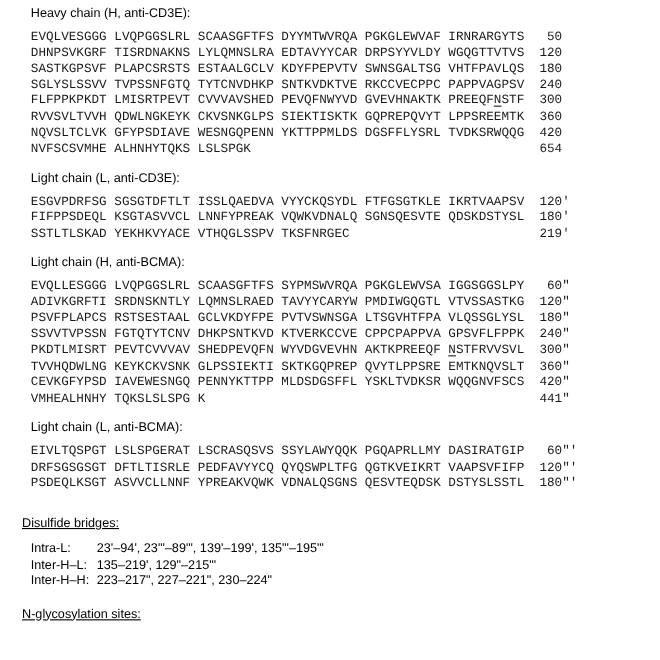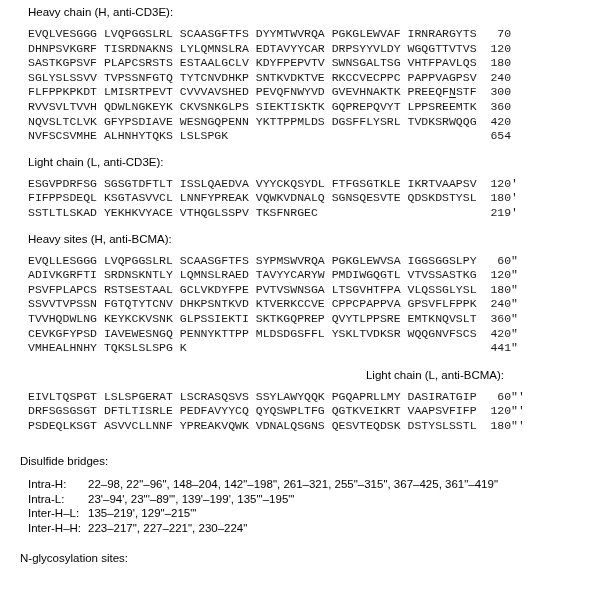--- a/index.html
+++ b/index.html
@@ -35,27 +35,28 @@
     margin: 0 0 12px 0;
   }
   .seq-line {
     white-space: pre;
     line-height: 14.6px;
     height: 14.6px;
   }
   .seq-line .ug { text-decoration: underline; text-underline-offset: 2px; }
   .gap-before-light { margin-top: 11px; }
   .gap-before-heavy2 { margin-top: 12px; }
-  .gap-before-light2 { margin-top: 13px; text-align: right; }
+  .gap-before-light2 { margin-top: 13px; }
   .disulfide-section { margin-top: 22px; }
   .section-title {
     font-size: 11.5px;
     color: #000000;
     margin: 0 0 9px 0;
     line-height: 13px;
+    text-decoration: underline;
   }
   .bridge-rows { margin-left: 8px; }
   .bridge-row {
     display: flex;
     line-height: 14.5px;
     height: 14.5px;
     white-space: pre;
   }
   .bridge-label { width: 60px; flex: 0 0 60px; }
   .bridge-value { flex: 1; }
@@ -63,67 +64,67 @@
 </style>
 </head>
 <body>
 
 <div class="page">
 
   <div id="chain-sections">
   <div class="chain-section">
     <div class="chain-title">Heavy chain (H, anti-CD3E):</div>
     <div class="seq-block">
-          <div class="seq-line">EVQLVESGGG LVQPGGSLRL SCAASGFTFS DYYMTWVRQA PGKGLEWVAF IRNRARGYTS   70</div>
+          <div class="seq-line">EVQLVESGGG LVQPGGSLRL SCAASGFTFS DYYMTWVRQA PGKGLEWVAF IRNRARGYTS   50</div>
           <div class="seq-line">DHNPSVKGRF TISRDNAKNS LYLQMNSLRA EDTAVYYCAR DRPSYYVLDY WGQGTTVTVS  120</div>
           <div class="seq-line">SASTKGPSVF PLAPCSRSTS ESTAALGCLV KDYFPEPVTV SWNSGALTSG VHTFPAVLQS  180</div>
           <div class="seq-line">SGLYSLSSVV TVPSSNFGTQ TYTCNVDHKP SNTKVDKTVE RKCCVECPPC PAPPVAGPSV  240</div>
           <div class="seq-line">FLFPPKPKDT LMISRTPEVT CVVVAVSHED PEVQFNWYVD GVEVHNAKTK PREEQF<span class="ug">N</span>STF  300</div>
           <div class="seq-line">RVVSVLTVVH QDWLNGKEYK CKVSNKGLPS SIEKTISKTK GQPREPQVYT LPPSREEMTK  360</div>
           <div class="seq-line">NQVSLTCLVK GFYPSDIAVE WESNGQPENN YKTTPPMLDS DGSFFLYSRL TVDKSRWQQG  420</div>
           <div class="seq-line">NVFSCSVMHE ALHNHYTQKS LSLSPGK                                      654</div>
         </div>
   </div>
 
   <div class="chain-section gap-before-light">
     <div class="chain-title">Light chain (L, anti-CD3E):</div>
     <div class="seq-block">
           <div class="seq-line">ESGVPDRFSG SGSGTDFTLT ISSLQAEDVA VYYCKQSYDL FTFGSGTKLE IKRTVAAPSV  120<span>'</span></div>
           <div class="seq-line">FIFPPSDEQL KSGTASVVCL LNNFYPREAK VQWKVDNALQ SGNSQESVTE QDSKDSTYSL  180<span>'</span></div>
           <div class="seq-line">SSTLTLSKAD YEKHKVYACE VTHQGLSSPV TKSFNRGEC                         219<span>'</span></div>
         </div>
   </div>
 
   <div class="chain-section gap-before-heavy2">
-    <div class="chain-title">Heavy sites (H, anti-BCMA):</div>
+    <div class="chain-title">Light chain (H, anti-BCMA):</div>
     <div class="seq-block">
           <div class="seq-line">EVQLLESGGG LVQPGGSLRL SCAASGFTFS SYPMSWVRQA PGKGLEWVSA IGGSGGSLPY   60<span>"</span></div>
           <div class="seq-line">ADIVKGRFTI SRDNSKNTLY LQMNSLRAED TAVYYCARYW PMDIWGQGTL VTVSSASTKG  120<span>"</span></div>
           <div class="seq-line">PSVFPLAPCS RSTSESTAAL GCLVKDYFPE PVTVSWNSGA LTSGVHTFPA VLQSSGLYSL  180<span>"</span></div>
           <div class="seq-line">SSVVTVPSSN FGTQTYTCNV DHKPSNTKVD KTVERKCCVE CPPCPAPPVA GPSVFLFPPK  240<span>"</span></div>
+          <div class="seq-line">PKDTLMISRT PEVTCVVVAV SHEDPEVQFN WYVDGVEVHN AKTKPREEQF <span class="ug">N</span>STFRVVSVL  300<span>"</span></div>
           <div class="seq-line">TVVHQDWLNG KEYKCKVSNK GLPSSIEKTI SKTKGQPREP QVYTLPPSRE EMTKNQVSLT  360<span>"</span></div>
           <div class="seq-line">CEVKGFYPSD IAVEWESNGQ PENNYKTTPP MLDSDGSFFL YSKLTVDKSR WQQGNVFSCS  420<span>"</span></div>
           <div class="seq-line">VMHEALHNHY TQKSLSLSPG K                                            441<span>"</span></div>
         </div>
   </div>
 
   <div class="chain-section gap-before-light2">
     <div class="chain-title">Light chain (L, anti-BCMA):</div>
     <div class="seq-block">
           <div class="seq-line">EIVLTQSPGT LSLSPGERAT LSCRASQSVS SSYLAWYQQK PGQAPRLLMY DASIRATGIP   60<span>"'</span></div>
           <div class="seq-line">DRFSGSGSGT DFTLTISRLE PEDFAVYYCQ QYQSWPLTFG QGTKVEIKRT VAAPSVFIFP  120<span>"'</span></div>
           <div class="seq-line">PSDEQLKSGT ASVVCLLNNF YPREAKVQWK VDNALQSGNS QESVTEQDSK DSTYSLSSTL  180<span>"'</span></div>
         </div>
   </div>
 </div>
 
   <div class="disulfide-section">
     <div class="section-title">Disulfide bridges:</div>
     <div class="bridge-rows" id="bridge-rows">
-        <div class="bridge-row"><span class="bridge-label">Intra-H:</span><span class="bridge-value">22–98, 22"–96", 148–204, 142"–198", 261–321, 255"–315", 367–425, 361"–419"</span></div>
         <div class="bridge-row"><span class="bridge-label">Intra-L:</span><span class="bridge-value">23'–94', 23"'–89"', 139'–199', 135"'–195"'</span></div>
         <div class="bridge-row"><span class="bridge-label">Inter-H–L:</span><span class="bridge-value">135–219', 129"–215"'</span></div>
         <div class="bridge-row"><span class="bridge-label">Inter-H–H:</span><span class="bridge-value">223–217", 227–221", 230–224"</span></div>
       </div>
   </div>
 
   <div class="nglyco-section">
     <div class="section-title">N-glycosylation sites:</div>
 
   </div>

